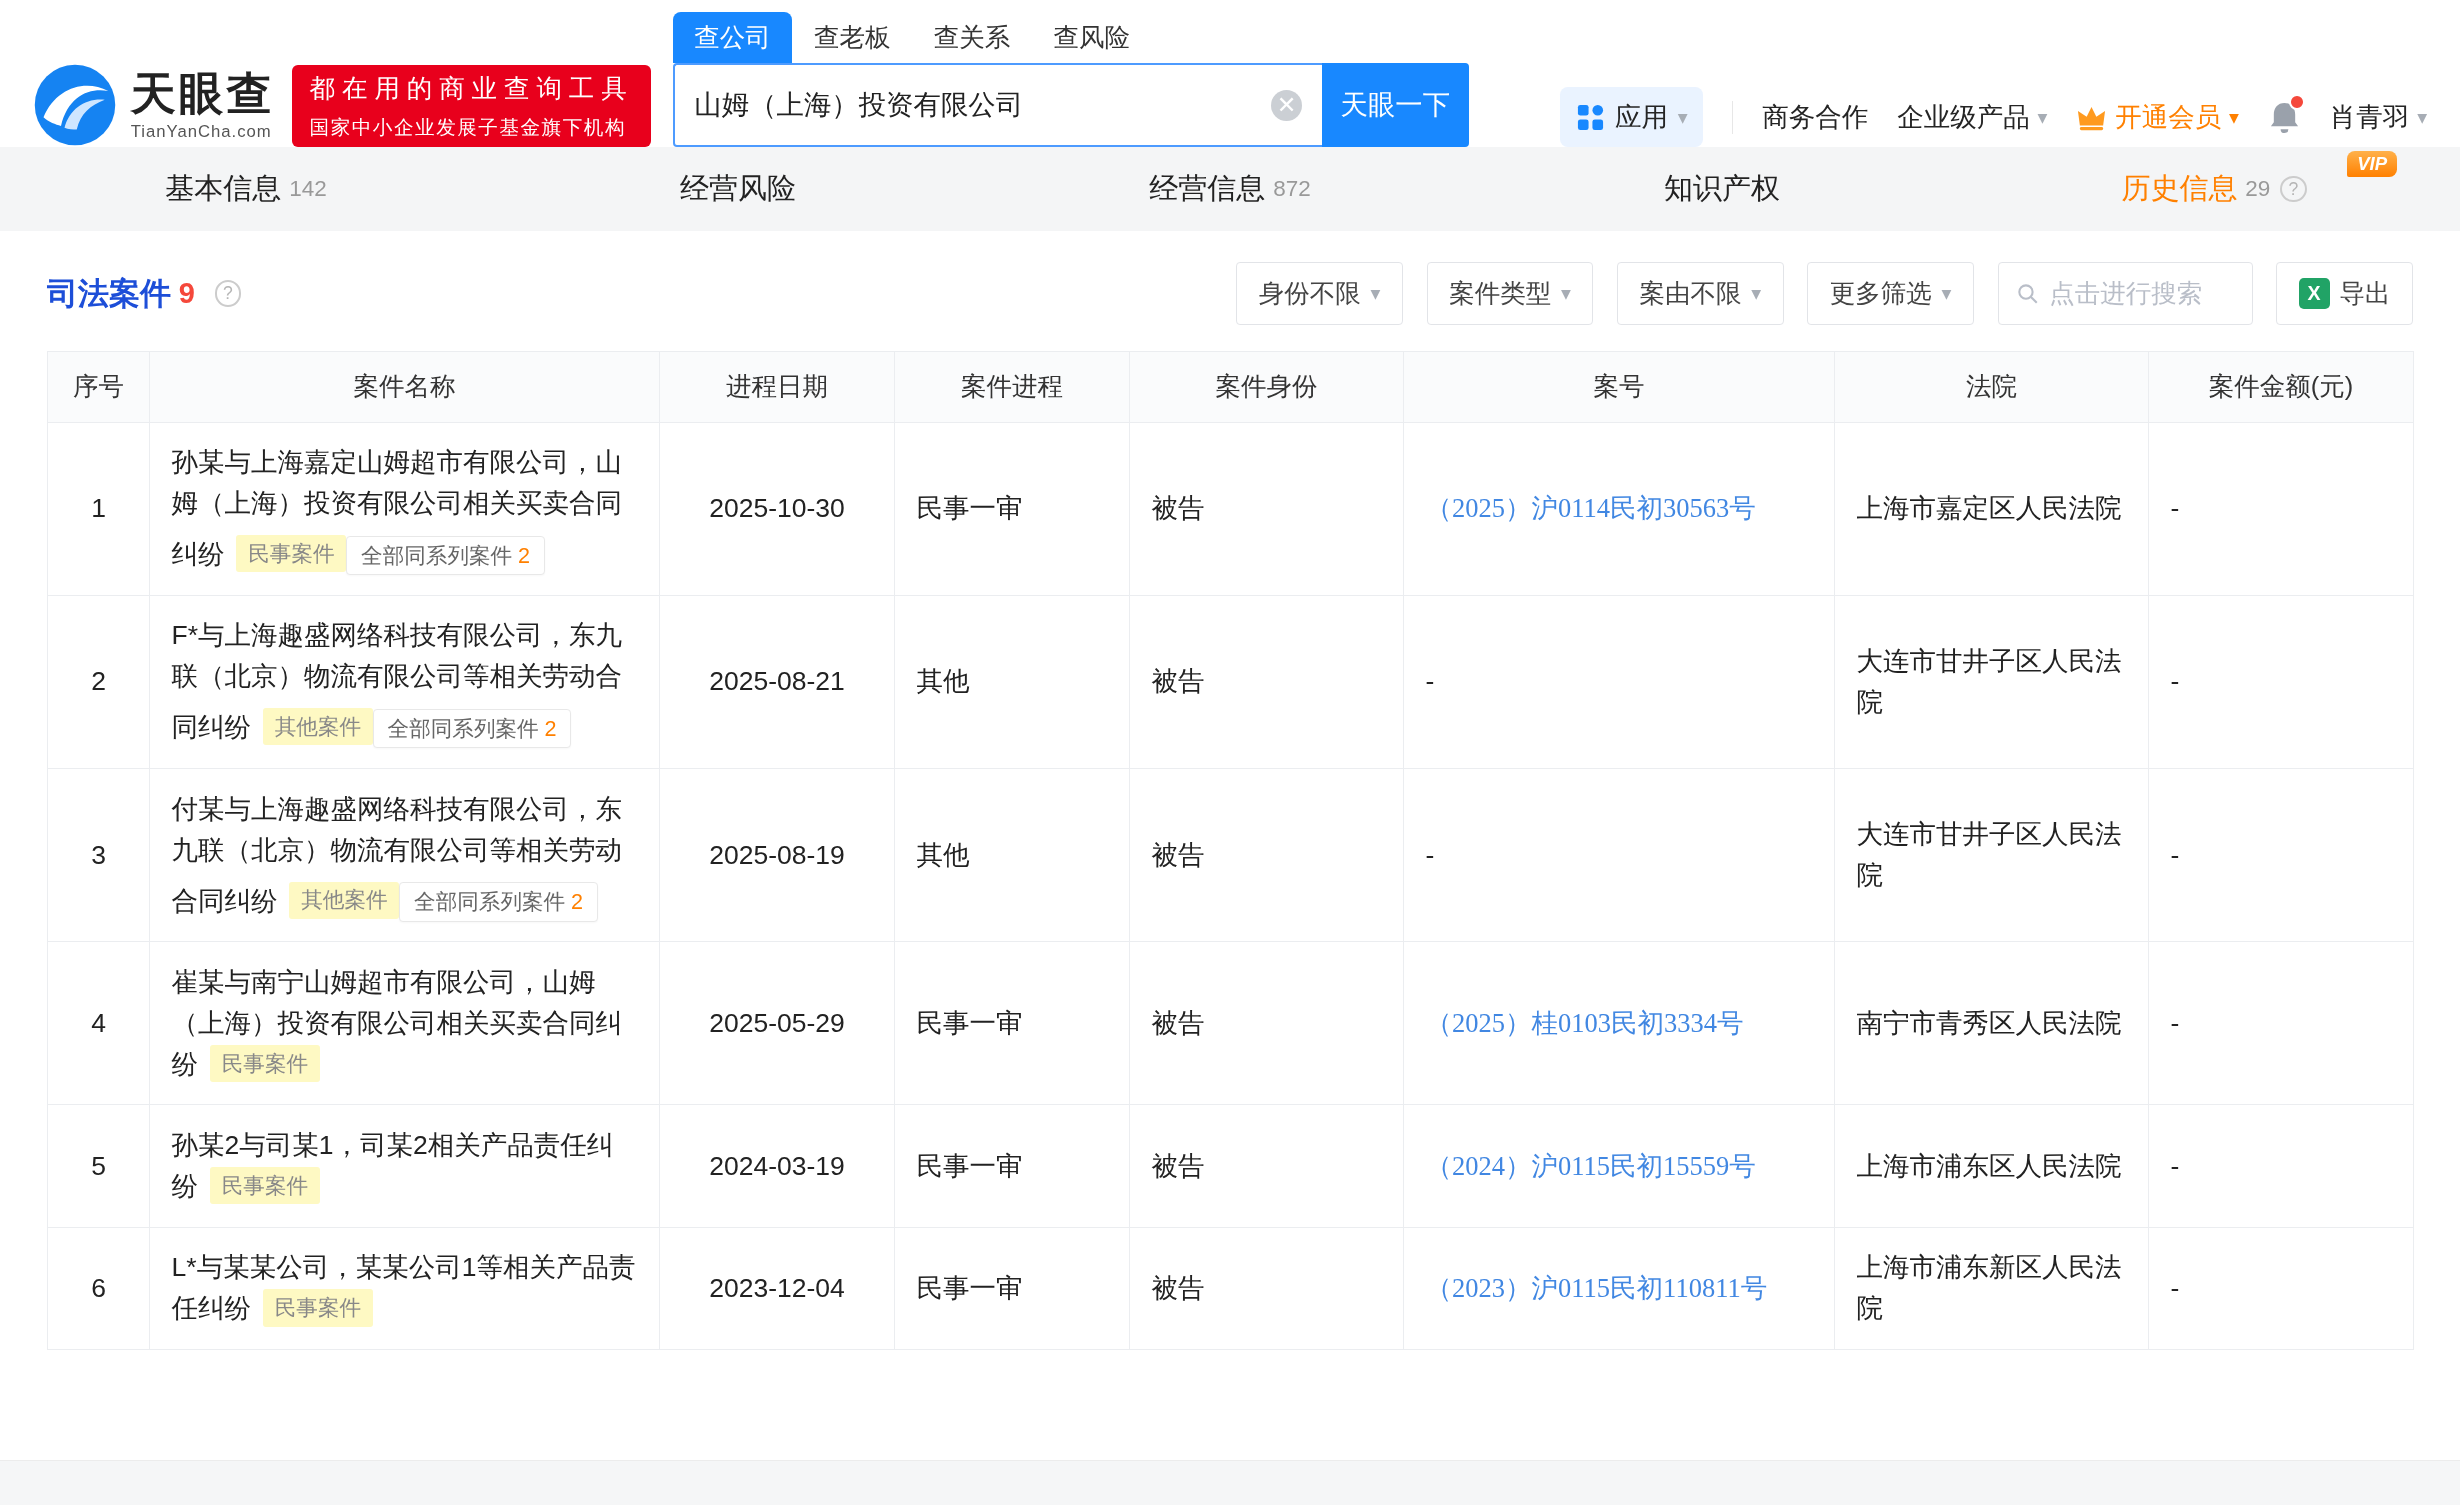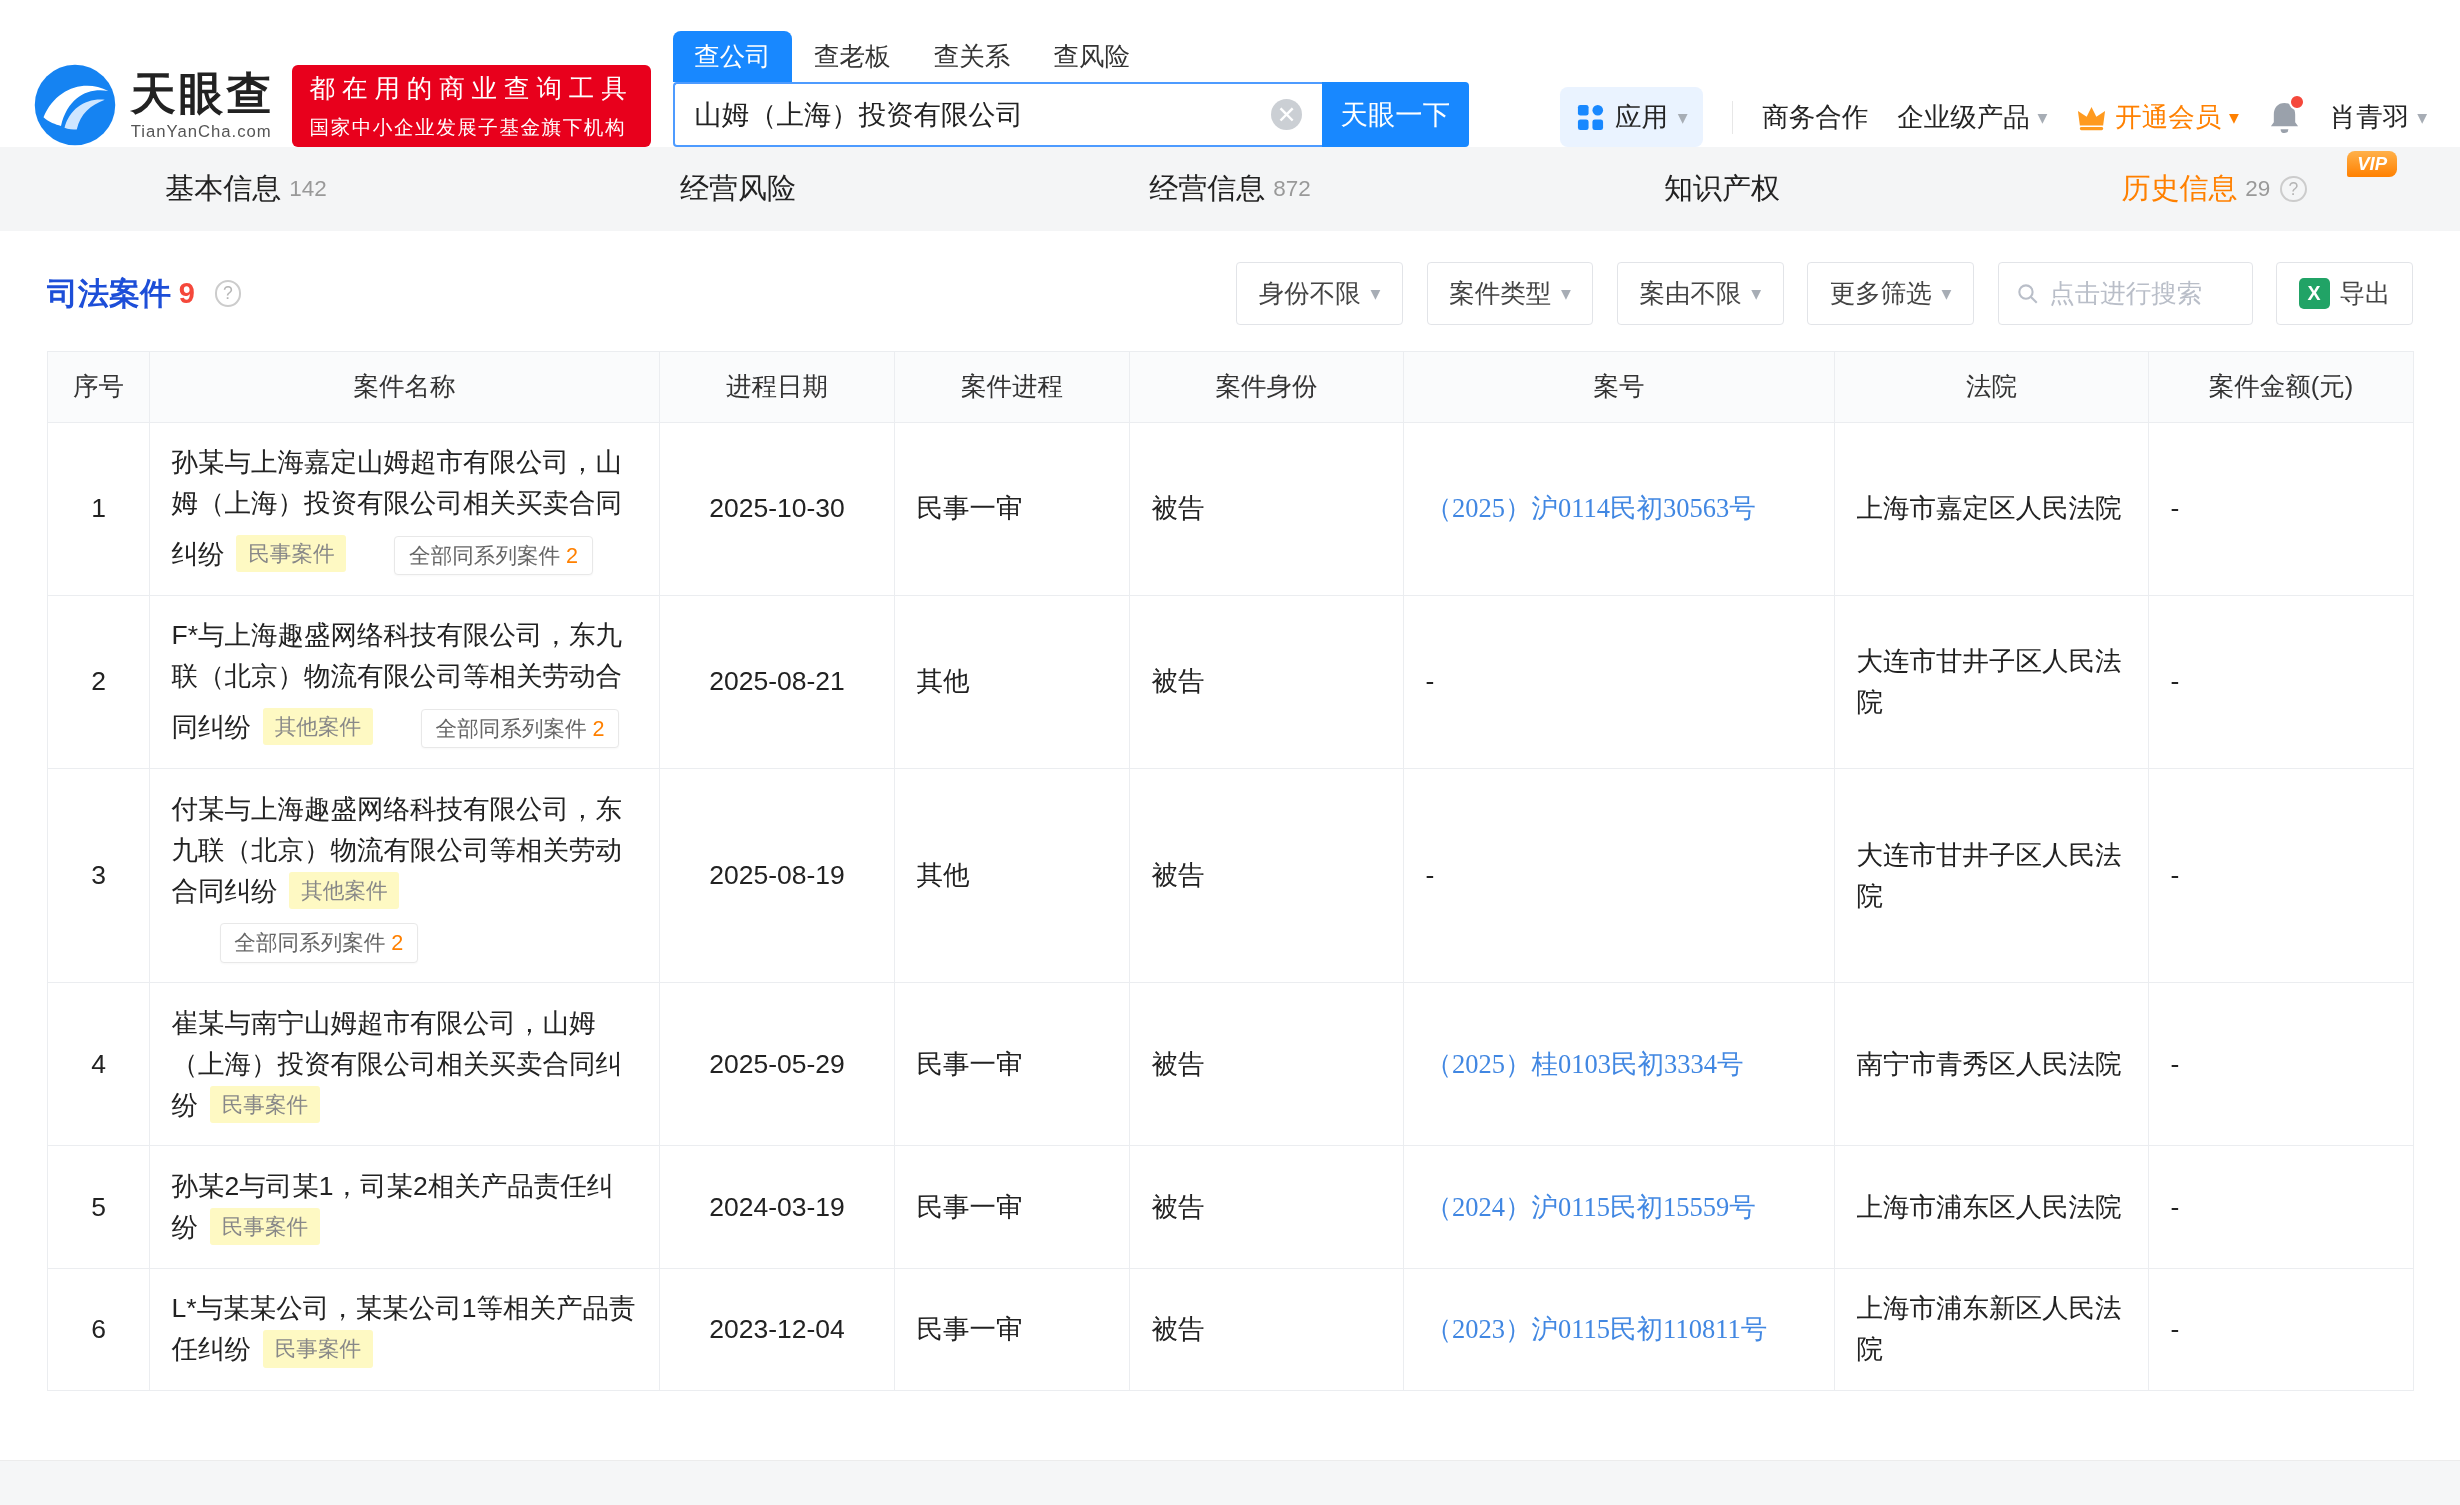--- a/index.html
+++ b/index.html
@@ -15,21 +15,21 @@
   .logo-domain { font-size:16.7px; color:#555; letter-spacing:1px; margin-top:3.9px; }
   .banner { margin-left:17.6px; background:#e8001c; color:#fff; border-radius:5.9px;
     padding:11.8px 17.6px; display:flex; flex-direction:column; justify-content:center; height:82px; }
   .banner-l1 { font-size:25.5px; letter-spacing:6.9px; white-space:nowrap; }
   .banner-l2 { font-size:19.6px; letter-spacing:1.5px; margin-top:7.8px; white-space:nowrap; }
 
   .search-block { margin-left:21.6px; width:796px; }
   .search-tabs { display:flex; align-items:flex-end; height:45px; }
   .stab { font-size:25.5px; color:#333; padding:7.8px 21.6px; cursor:pointer; }
   .stab.active { background:#1888ff; color:#fff; border-radius:7.8px 7.8px 0 0; }
-  .search-row { display:flex; height:65px; }
+  .search-row { display:flex; height:84px; }
   .search-input-wrap { flex:1; border:2px solid #4d9bff; border-right:none;
     border-radius:3.9px 0 0 3.9px; display:flex; align-items:center; padding:0 19.6px; background:#fff; }
   .search-input { flex:1; border:none; outline:none; font-size:27.4px; color:#222;
     font-family:inherit; background:transparent; }
   .clear-btn { width:31px; height:31px; border-radius:50%; background:#cbcfd4; color:#fff;
     display:flex; align-items:center; justify-content:center; font-size:23.5px; cursor:pointer; }
   .search-btn { width:147px; background:#1888ff; color:#fff; font-size:27.4px; border:none;
     border-radius:0 3.9px 3.9px 0; cursor:pointer; font-family:inherit; }
 
   .top-nav { margin-left:auto; display:flex; align-items:center; gap:29px; font-size:26.5px; color:#252525; }
@@ -79,21 +79,21 @@
   table.cases th { background:#fafbfc; font-weight:normal; font-size:25.5px; color:#333;
     height:71px; border:1px solid #ebedf0; text-align:center; }
   table.cases td { border:1px solid #ebedf0; font-size:26.5px; color:#222; vertical-align:middle;
     padding:19.6px 21.6px; line-height:41px; }
   td.c-no { text-align:center; padding:19.6px 5.9px; }
   td.c-date { text-align:center; padding:19.6px 7.8px; }
   .tag { display:inline-block; background:#fef9c3; color:#888; font-size:21.6px; line-height:21.6px;
     padding:7.8px 11.8px; border-radius:2.9px; margin-left:11.8px; vertical-align:2px; white-space:nowrap; }
   .series-btn { display:inline-flex; align-items:center; margin-top:11.8px; border:1px solid #e8e8e8;
     border-radius:3.9px; padding:6.9px 13.7px; font-size:21.6px; line-height:23.5px; color:#666;
-    cursor:pointer; background:#fff; box-shadow:0 1px 2px rgba(0,0,0,0.03);margin-left:48px; }
+    cursor:pointer; background:#fff; box-shadow:0 1px 2px rgba(0,0,0,0.03); }
   .series-count { color:#ff8000; margin-left:5.9px; }
   .case-link { color:#4187e2; cursor:pointer;font-family:Liberation Serif, serif; }
   .name-text { cursor:pointer; }
 
   .bottom-strip { position:absolute; left:0; bottom:0; width:100%; height:45px;
     background:#f5f6f7; border-top:1px solid #ececec; }
 
   svg { display:block; }
 </style>
 </head>

